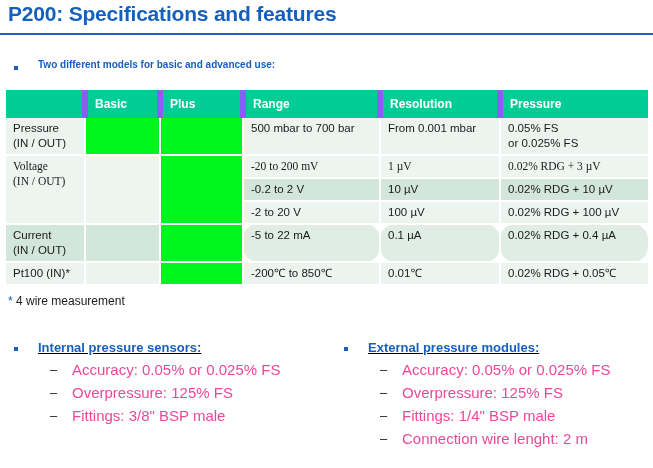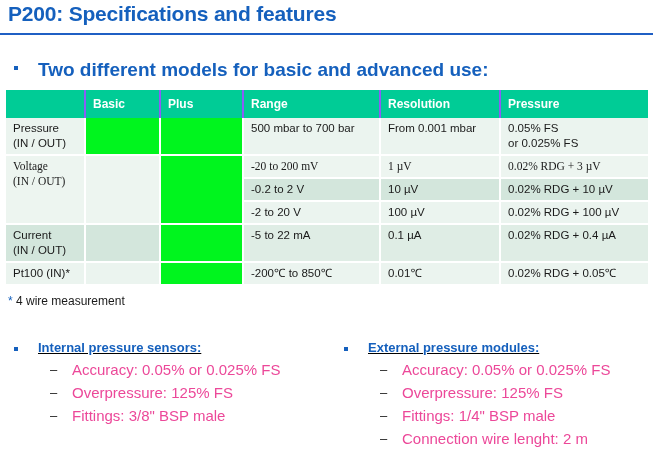--- a/index.html
+++ b/index.html
@@ -45,21 +45,21 @@
   }
   .sq-bullet {
     width: 4px;
     height: 4px;
     background: #1560BD;
     margin-top: 7px;
     flex: 0 0 auto;
   }
   #lead-bullet .lead-text {
     margin-left: 20px;
-    font-size: 19px;
+    font-size: 10px;
     font-weight: bold;
     color: #1560BD;
     white-space: nowrap;
   }
 
   
   #spec-table {
     position: absolute;
     left: 6px;
     top: 90px;
@@ -76,38 +76,38 @@
   #spec-table col.c-res    { width: 120px; }
   #spec-table col.c-acc    { width: 148px; }
 
   #spec-table th {
     background: #00CC96;
     color: #ffffff;
     font-size: 12px;
     font-weight: bold;
     text-align: left;
     padding: 5px 7px 6px 7px;
-    border-right: 2px solid #8b5cf6;
+    border-right: 6px solid #8b5cf6;
     height: 17px;
     vertical-align: middle;
   }
   #spec-table th:last-child { border-right: none; }
 
   #spec-table td {
     padding: 3px 7px;
     vertical-align: top;
     border-right: 2px solid #ffffff;
     border-bottom: 2px solid #ffffff;
     line-height: 15px;
   }
   #spec-table td:last-child { border-right: none; }
 
   .tint-a { background: #EBF4EF; margin-left: 8px; }
   .tint-b { background: #D3E6DC; }
-  .tint-c { background: #DFEDE5; }
+  .tint-c { background: #DFEDE5; border-radius: 15px; }
   .tint-plain { background: #EDF5F0; font-family: Liberation Serif, serif; }
   .mark-cell { background: #00F51E; }
 
   .param-cell { line-height: 15px; }
   .acc-indent { padding-left: 22px; }
 
   
   #footnote {
     position: absolute;
     left: 8px;

